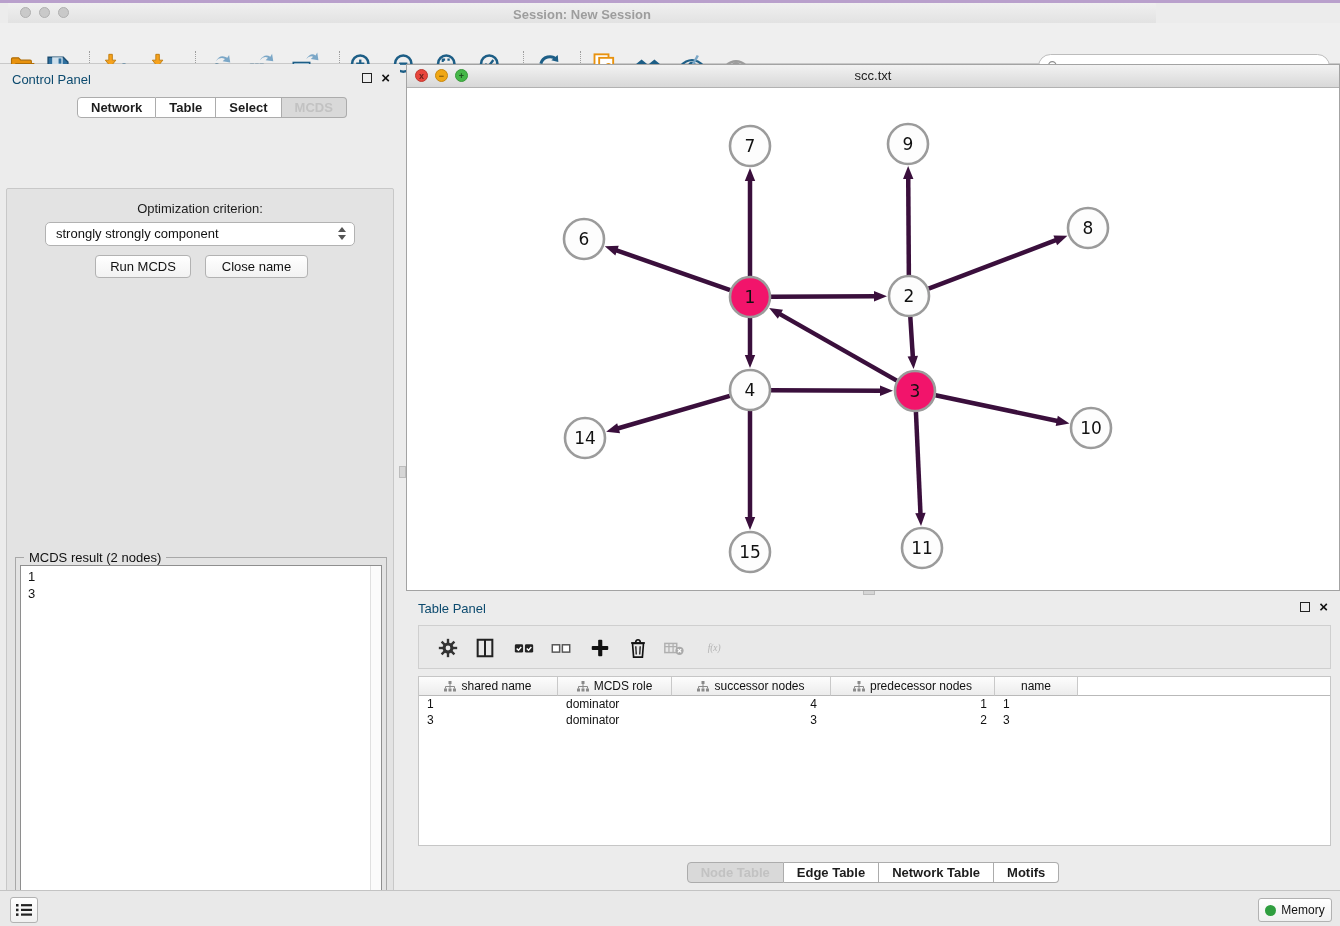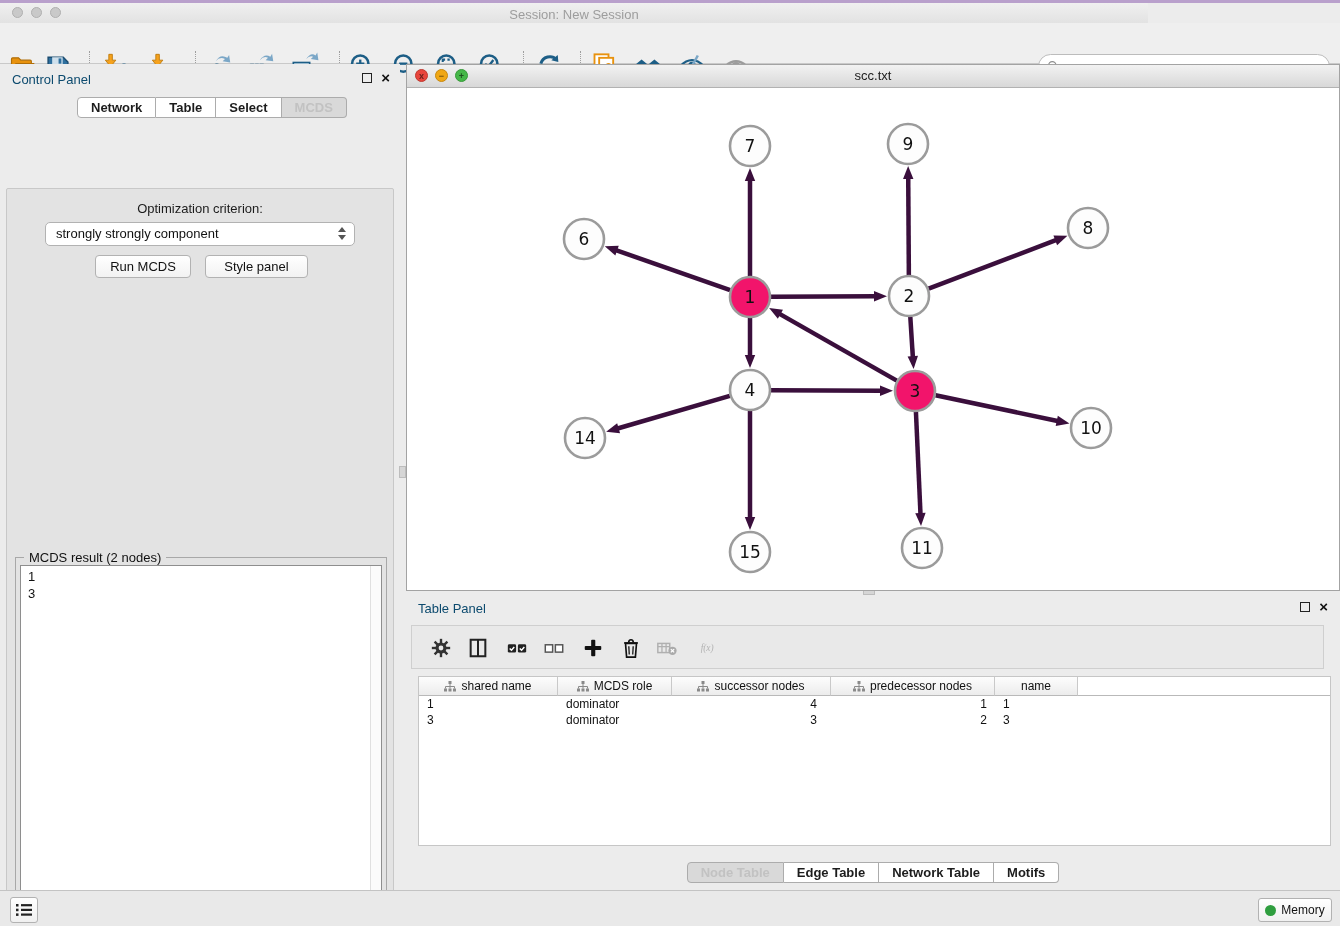--- a/index.html
+++ b/index.html
@@ -1,21 +1,21 @@
 <!DOCTYPE html>
 <html><head>
 <meta charset="utf-8">
 <style>
   * { margin:0; padding:0; box-sizing:border-box; }
   html,body { width:1340px; height:926px; }
   body { font-family:"Liberation Sans", sans-serif; background:#ececec; position:relative; overflow:hidden; }
 
   
   #top-accent { position:absolute; left:0; top:0; width:1340px; height:3px; background:#b9a0cc; }
-  #titlebar { position:absolute; left:0; top:3px; width:1148px; height:20px; background:linear-gradient(#f0f0f0,#e2e2e2); }
+  #titlebar { position:absolute; left:8px; top:3px; width:1148px; height:20px; background:linear-gradient(#f0f0f0,#e2e2e2);font-weight:bold; }
   .traffic { position:absolute; border-radius:50%; }
   .traffic-gray { width:11px; height:11px; background:#c9c9c9; border:1px solid #b0b0b0; top:4px; }
   #win-title { position:absolute; left:0; right:0; top:3px; text-align:center; font-size:13px; color:#9d9d9d; line-height:18px; }
 
   
   #toolbar { position:absolute; left:0; top:23px; width:1340px; height:41px; background:#efefef; border-bottom:1px solid #c9c9c9; }
   .tbtn { position:absolute; top:25px; width:36px; height:36px; border:none; background:transparent; display:flex; align-items:center; justify-content:center; cursor:pointer; }
   .tbtn svg { width:28px; height:28px; }
   .tsep { position:absolute; top:28px; height:30px; width:0; border-left:1px dotted #9e9e9e; }
   #search-wrap { position:absolute; right:10px; top:31px; width:292px; height:25px; background:#ffffff; border:1px solid #bcbcbc; border-radius:13px; display:flex; align-items:center; padding-left:8px; }
@@ -52,21 +52,21 @@
   #net-frame { position:absolute; left:406px; top:64px; width:934px; height:527px; border:1px solid #a3a3a3; background:#ffffff; }
   #net-titlebar { position:absolute; left:0; top:0; right:0; height:23px; background:linear-gradient(#f2f2f2,#d8d8d8); border-bottom:1px solid #b2b2b2; }
   .tl { position:absolute; top:4px; width:13px; height:13px; border-radius:50%; font-size:9px; font-weight:bold; color:rgba(0,0,0,0.55); text-align:center; line-height:12px; cursor:pointer; }
   #net-title { position:absolute; left:0; right:0; top:0; text-align:center; font-size:13px; color:#1b1b1b; line-height:22px; }
   #graph-svg { position:absolute; left:0; top:23px; }
 
   .splitter-dot { position:absolute; background:#d6d6d6; border:1px solid #bdbdbd; }
 
   
   #table-panel { position:absolute; left:406px; top:595px; width:934px; height:295px; background:#ececec; }
-  #tp-toolbar { position:absolute; left:5px; top:30px; width:913px; height:44px; background:#e9e9e9; border:1px solid #cfcfcf; }
+  #tp-toolbar { position:absolute; left:12px; top:30px; width:913px; height:44px; background:#e9e9e9; border:1px solid #cfcfcf; }
   .tp-ic { position:absolute; top:9px; width:26px; height:26px; display:flex; align-items:center; justify-content:center; border:none; background:transparent; cursor:pointer; }
   .tp-ic svg { width:22px; height:22px; }
   #node-table { position:absolute; left:12px; top:81px; width:913px; height:170px; background:#ffffff; border:1px solid #c6c6c6; }
   .th-row { display:flex; height:19px; }
   .th { background:linear-gradient(#fdfdfd,#ececec); border-right:1px solid #c9c9c9; border-bottom:1px solid #b9b9b9; display:flex; align-items:center; justify-content:center; gap:5px; font-size:12px; color:#111; cursor:pointer; }
   .th.filler { background:#ffffff; border-right:none; cursor:default; }
   .tr { display:flex; height:16px; }
   .td { font-size:12px; color:#111; line-height:16px; overflow:hidden; }
   .td.l { text-align:left; padding-left:8px; }
   .td.r { text-align:right; padding-right:14px; }
@@ -278,21 +278,21 @@
   <div id="cp-inner">
     <div id="opt-label">Optimization criterion:</div>
     <div id="opt-select">
       <span>strongly strongly component</span>
       <span class="stepper">
           <i class="up"></i>
           <i class="dn"></i>
         </span>
     </div>
     <button class="pbtn" style="left:88px; width:96px;">Run MCDS</button>
-    <button class="pbtn" style="left:198px; width:103px;">Style panel</button>
+    <button class="pbtn" style="left:198px; width:103px;">Close name</button>
 
     <div id="result-group">
       <div id="result-label">MCDS result (2 nodes)</div>
       <div id="result-text">1
 3</div>
       <div style="position:absolute; right:5px; top:8px; bottom:5px; width:11px; background:#fbfbfb; border-left:1px solid #e0e0e0;"></div>
     </div>
   </div>
 </div>
 

